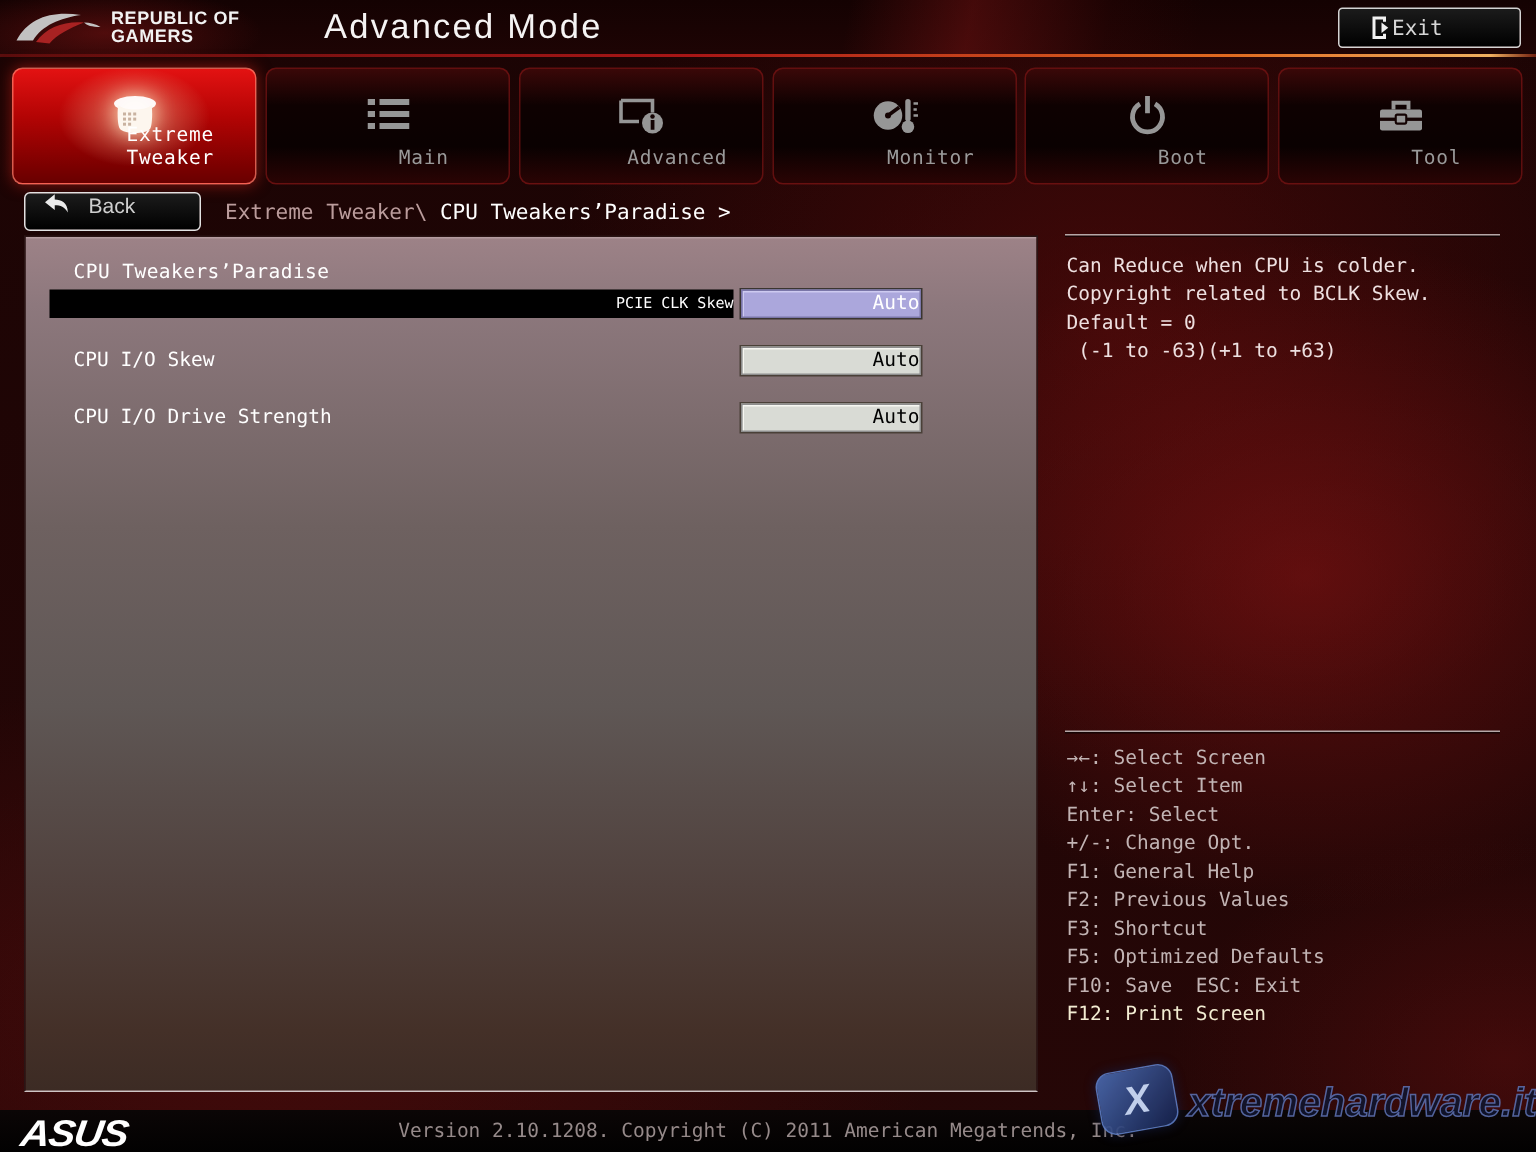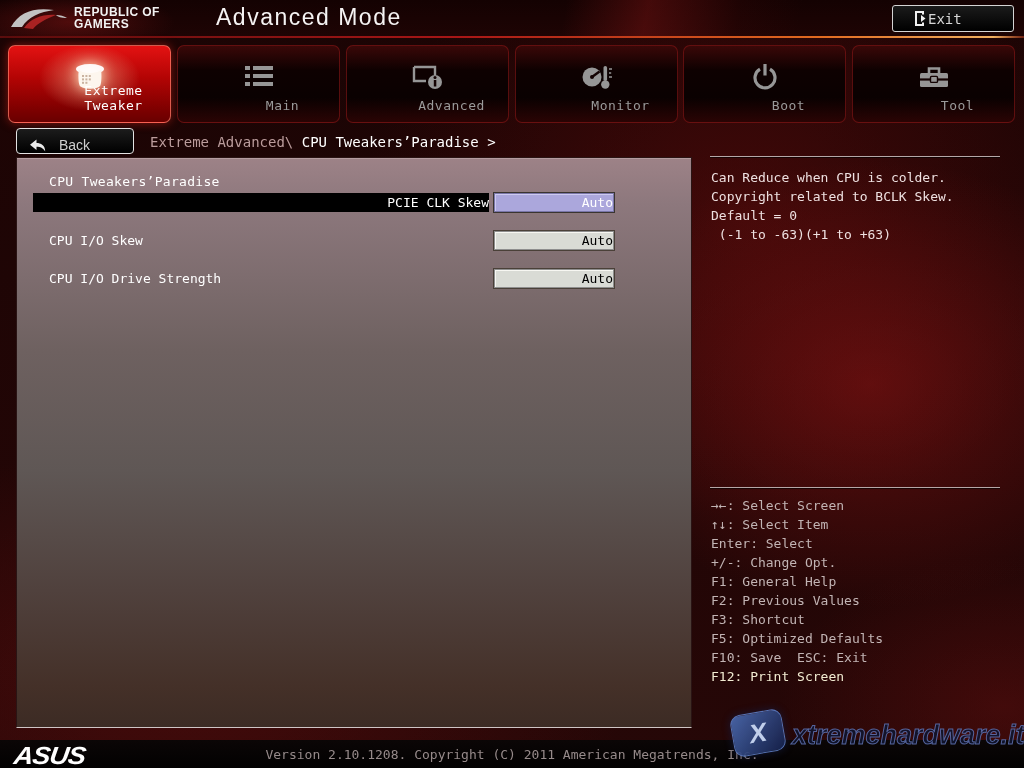--- a/index.html
+++ b/index.html
@@ -61,39 +61,39 @@
     border:1px solid rgba(255,130,110,.7);
     box-shadow:0 0 10px rgba(200,30,20,.6);
   }
   .tab.active .tab-label { color:#ffffff; }
   .tab.active .icon-wrap svg { filter:drop-shadow(0 0 7px rgba(255,225,190,.95)); }
 
   
   .back-btn {
     position:absolute; left:16px; top:128px; width:118px; height:26px;
     background:linear-gradient(#1c1c1c,#000); border:1px solid #e2e2e2; border-radius:4px;
-    display:flex; align-items:flex-end; gap:13px; padding-left:12px;
+    display:flex; align-items:flex-start; gap:13px; padding-left:12px;
     color:#cfcfcf; font-size:14px; cursor:pointer;
   }
   .breadcrumb { position:absolute; left:150px; top:134px; font-size:14px; white-space:pre; }
   .crumb-parent { color:#bb9c9c; }
   .crumb-current { color:#ffffff; }
 
   
   .panel {
     position:absolute; left:16px; top:157px; width:676px; height:571px;
     background:linear-gradient(180deg,#9d8287 0%,#8d787d 8%,#6e6160 34%,#5f5755 55%,#50413d 76%,#443028 93%,#3c2b24 100%);
     border:1px solid #2a1414; border-bottom:1px solid #cfc5c5;
     box-shadow:inset 0 1px 0 rgba(255,235,235,.25);
     text-align:right;
   }
   .section-title { position:absolute; left:32px; top:16px; font-size:13px; color:#ffffff; letter-spacing:.3px; }
   .sel-bar {
     position:absolute; left:16px; top:35px; width:456px; height:19px;
-    background:#000; color:#fff; font-size:13px; line-height:19px; padding-left:27px; cursor:pointer;
+    background:#000; color:#fff; font-size:10px; line-height:19px; padding-left:27px; cursor:pointer;
   }
   .row-label { position:absolute; left:32px; font-size:13px; line-height:19px; color:#ffffff; cursor:pointer; }
   .val-box {
     position:absolute; left:477px; width:120px; height:19px;
     font-size:13px; line-height:17px; padding-left:20px; cursor:pointer;
     background:#d9dbd5; color:#000; border:1px solid #8e8e8e;
     box-shadow:inset 1px 1px 0 #f7f7f2, 0 0 0 1px #4a4038;
   }
   .val-box.selected {
     background:#aba7dc; color:#ffffff; border:1px solid #7a76a8;
@@ -245,21 +245,21 @@
   </div>
 
   <button class="back-btn">
     <span style="display:inline-flex">
       <svg width="17" height="14" viewBox="0 0 17 14">
         <path d="M7.5 0.5 L1 5.8 L7.5 11 V7.8 C11.5 7.8 14 9 16.2 12.6 C16.2 6.2 11.8 4 7.5 4 Z" fill="#eaeaea"></path>
       </svg>
     </span>
     <span>Back</span>
   </button>
-  <div class="breadcrumb"><span class="crumb-parent">Extreme Advanced\ </span><span class="crumb-current">CPU Tweakers’Paradise &gt;</span></div>
+  <div class="breadcrumb"><span class="crumb-parent">Extreme Tweaker\ </span><span class="crumb-current">CPU Tweakers’Paradise &gt;</span></div>
 
   <div class="panel">
     <div class="section-title">CPU Tweakers’Paradise</div>
 
     <div class="sel-bar">PCIE CLK Skew</div>
     <div class="val-box selected" style="top:35px">Auto</div>
 
     <div class="row-label" style="top:73px">CPU I/O Skew</div>
     <div class="val-box" style="top:73px">Auto</div>
 

